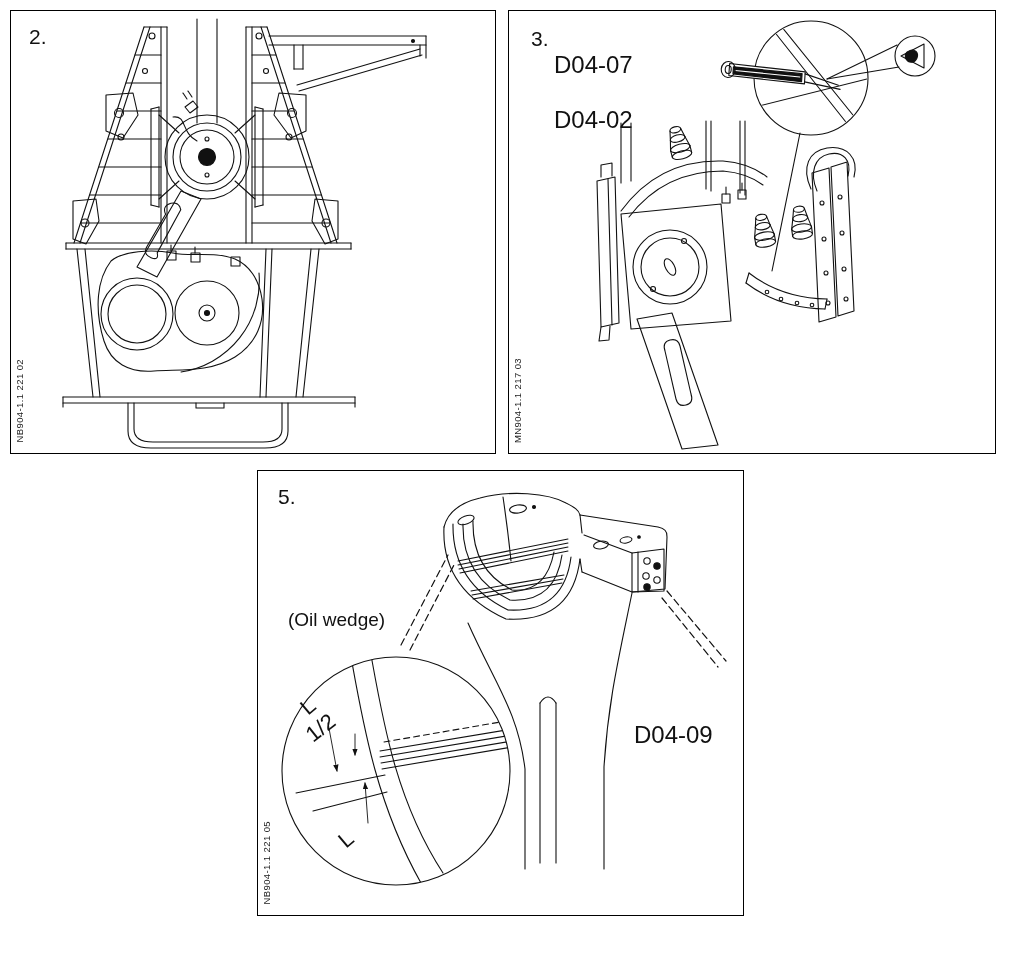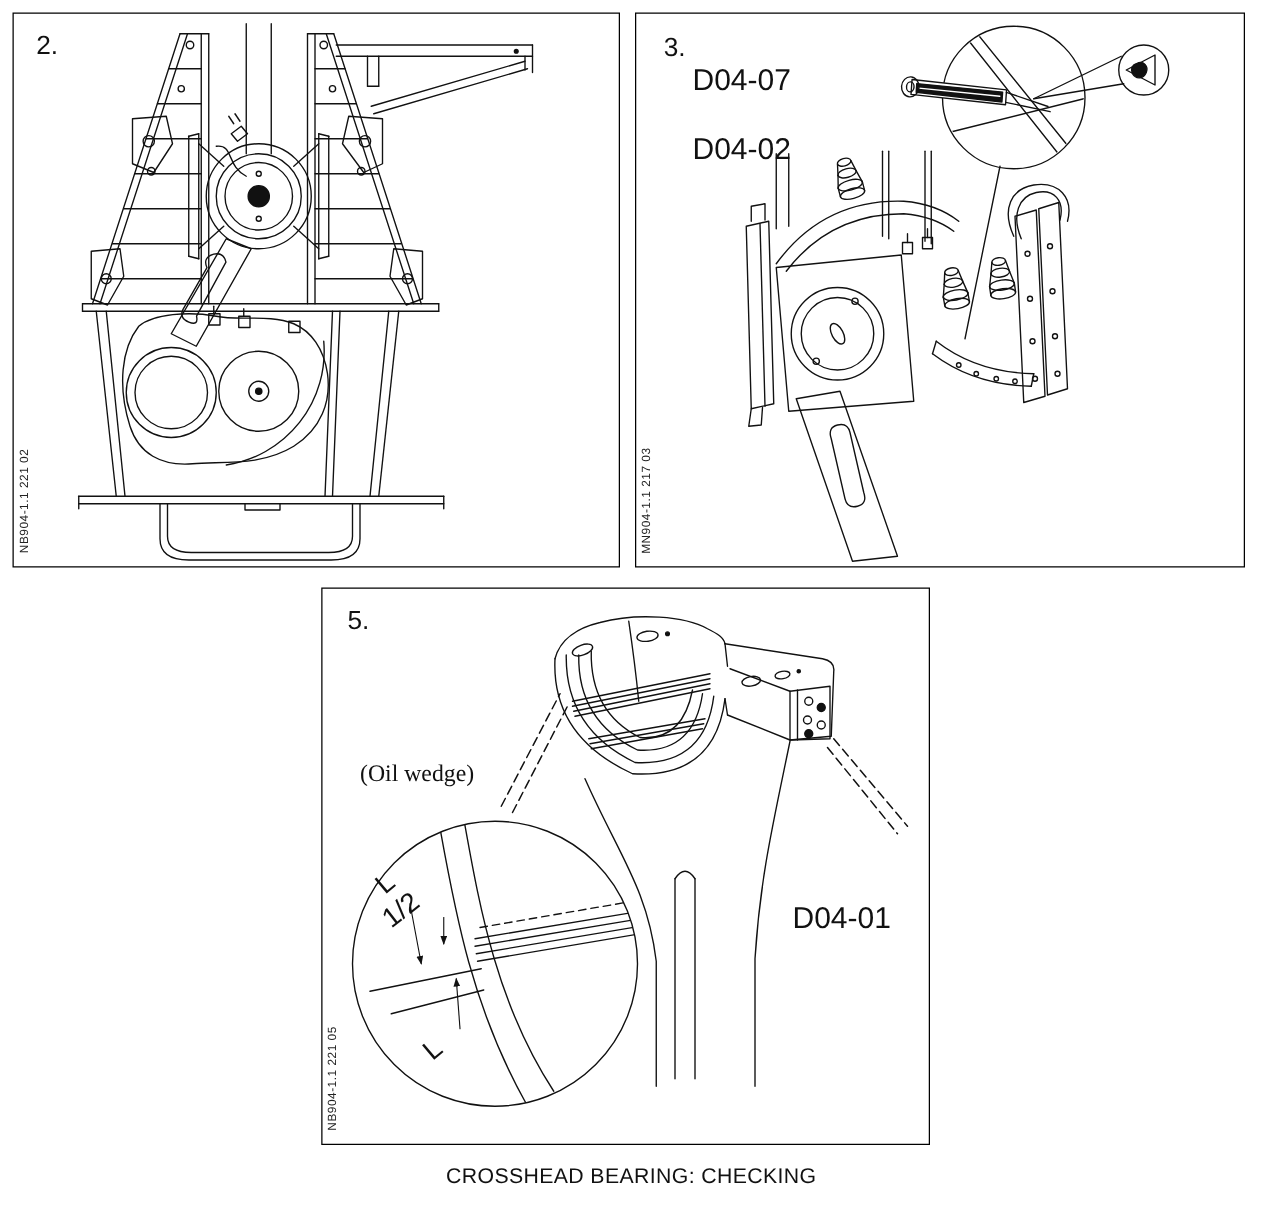--- a/index.html
+++ b/index.html
@@ -7,21 +7,21 @@
         font-family:"Liberation Sans",sans-serif;color:#111;overflow:hidden;}
   .panel{position:absolute;border:1.6px solid #000;background:#fff;box-sizing:border-box;}
   #panel2{left:10px;top:10px;width:486px;height:444px;}
   #panel3{left:508px;top:10px;width:488px;height:444px;}
   #panel5{left:257px;top:470px;width:487px;height:446px;}
   .panel svg{position:absolute;left:0;top:0;}
   .panel-number{position:absolute;font-size:21px;color:#111;}
   .fig-code{position:absolute;left:3px;bottom:10px;font-size:9.5px;letter-spacing:.4px;
             writing-mode:vertical-rl;transform:rotate(180deg);color:#222;white-space:nowrap;}
   .ref-label{position:absolute;font-size:24px;color:#111;white-space:nowrap;}
-  .small-label{position:absolute;font-size:19px;color:#111;white-space:nowrap;font-family:Liberation Serif, serif;}
+  .small-label{position:absolute;font-size:19px;color:#111;white-space:nowrap;}
   #caption{position:absolute;left:0;right:0;top:931px;text-align:center;
            font-size:17px;letter-spacing:.3px;color:#111;}
 </style>
 </head>
 <body>
 
 <div id="page">
 
   <div id="panel2" class="panel">
     <div class="panel-number" style="left:18px;top:14px;">2.</div>
@@ -253,21 +253,21 @@
 
         <path d="M128,308 L163,302 L209,434 L173,438 Z"></path>
         <path d="M156,340 Q153,331 161,329 Q169,327 171,335 L182,383 Q185,392 177,394 Q169,396 167,388 Z"></path>
       </g>
     </svg>
   </div>
 
   <div id="panel5" class="panel">
     <div class="panel-number" style="left:20px;top:14px;">5.</div>
     <div class="small-label" style="left:30px;top:138px;">(Oil wedge)</div>
-    <div class="ref-label" style="left:376px;top:250px;">D04-01</div>
+    <div class="ref-label" style="left:376px;top:250px;">D04-09</div>
     <div class="fig-code">NB904-1.1 221 05</div>
 
     <svg width="487" height="446" viewBox="0 0 487 446">
       <defs>
         <clipPath id="p5detclip">
             <circle cx="138" cy="300" r="114"></circle>
           </clipPath>
         <marker id="p5arr" markerWidth="10" markerHeight="10" refX="7" refY="3" orient="auto">
           <path d="M0,0 L8,3 L0,6 Z" fill="#111"></path>
         </marker>
@@ -340,14 +340,13 @@
       </g>
 
       <g fill="#111" stroke="none" font-family="Liberation Sans, sans-serif" font-size="22">
         <text x="50" y="245" transform="rotate(-40 50 245)">L</text>
         <text x="55" y="272" transform="rotate(-38 55 272)">1/2</text>
         <text x="88" y="378" transform="rotate(-40 88 378)">L</text>
       </g>
     </svg>
   </div>
 
-  <div id="caption">CROSSHEAD BEARING: CHECKING</div>
 </div>
 
 </body></html>

